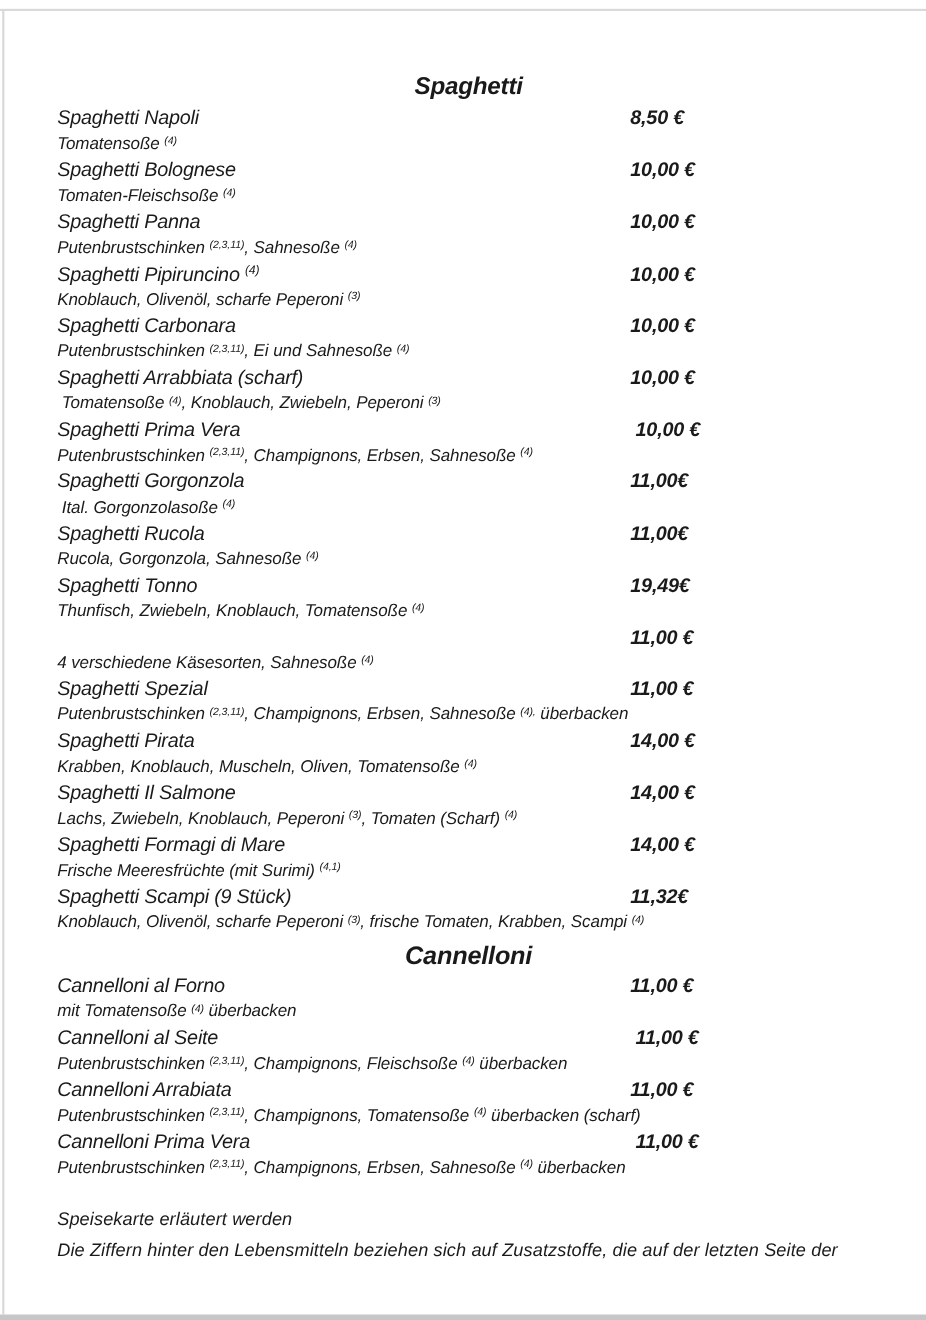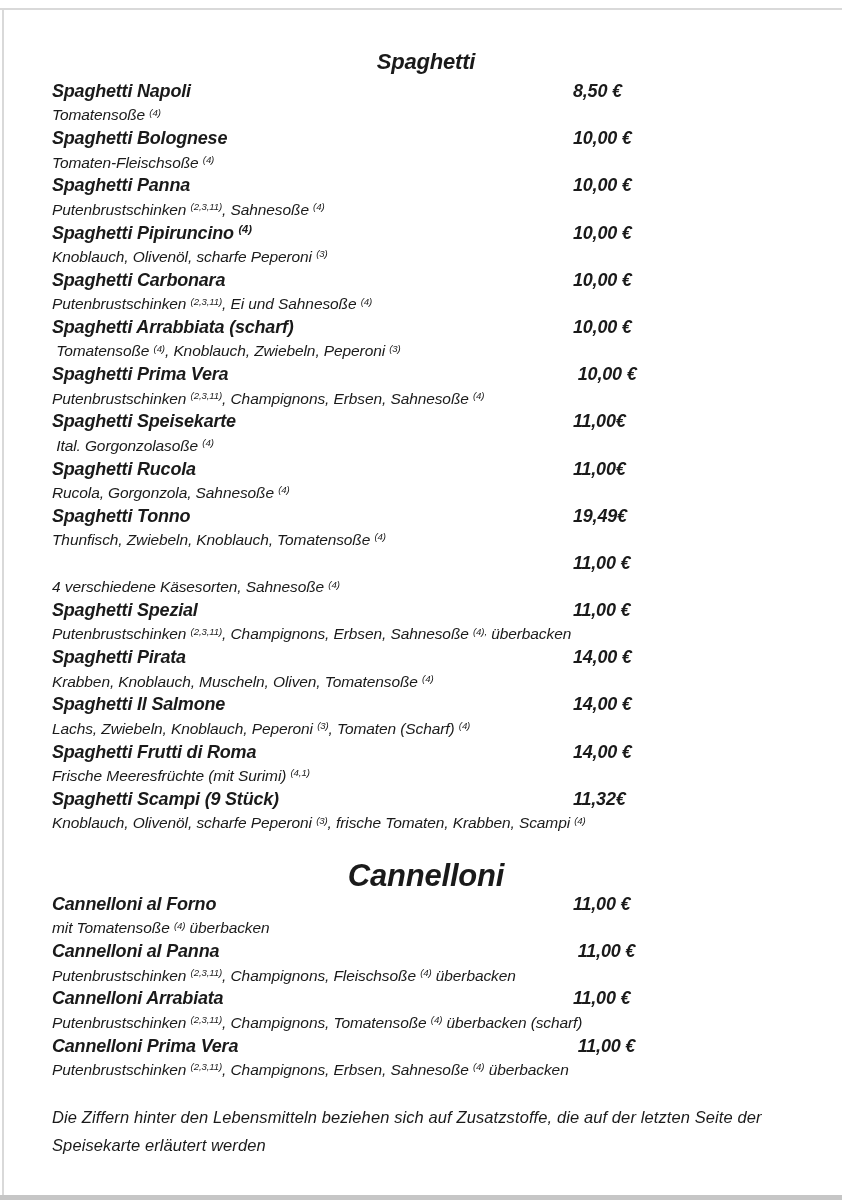--- a/index.html
+++ b/index.html
@@ -14,30 +14,30 @@
     width:842px;height:1200px;position:relative;overflow:hidden;
     background:var(--bg);color:var(--text);
     font-family:"Liberation Sans","DejaVu Sans",sans-serif;
     font-style:italic;
   }
   
   .edge-top{position:absolute;top:8px;left:0;width:842px;height:2px;background:var(--edge);}
   .edge-left{position:absolute;top:9px;left:2px;width:2px;bottom:5px;background:var(--edge);}
   .edge-bottom{position:absolute;bottom:0;left:0;width:842px;height:5px;background:var(--bottom-bar);}
 
-  .menu{position:absolute;left:52px;top:44px;width:748px;}
+  .menu{position:absolute;left:52px;top:60px;width:748px;}
   .section-title{
     margin:0;text-align:center;font-weight:bold;
     font-size:22px;line-height:36px;letter-spacing:-0.2px;
   }
-  section + section .section-title{line-height:34px;font-size:31px;margin-top:24px;}
+  section + section .section-title{line-height:34px;font-size:23px;}
   .item{height:47.2px;display:flex;flex-direction:column;}
   .row{position:relative;flex:0 0 23.4px;}
   .name{
-    font-weight:bold;font-size:18px;line-height:23px;
+    font-weight:normal;font-size:18px;line-height:23px;
     letter-spacing:-0.2px;white-space:pre;
   }
   .name sup, .desc sup{
     font-size:62%;line-height:0;vertical-align:baseline;
     position:relative;top:-0.48em;
   }
   .price{
     position:absolute;left:521px;top:0;font-weight:bold;
     font-size:18px;line-height:23px;white-space:pre;letter-spacing:-0.2px;
   }
@@ -102,21 +102,21 @@
   </div>
         <div class="item">
     <div class="row">
       <span class="name">Spaghetti Prima Vera</span>
       <span class="price"> 10,00 €</span>
     </div>
     <div class="desc">Putenbrustschinken <sup>(2,3,11)</sup>, Champignons, Erbsen, Sahnesoße <sup>(4)</sup></div>
   </div>
         <div class="item">
     <div class="row">
-      <span class="name">Spaghetti Speisekarte</span>
+      <span class="name">Spaghetti Gorgonzola</span>
       <span class="price">11,00€</span>
     </div>
     <div class="desc"> Ital. Gorgonzolasoße <sup>(4)</sup></div>
   </div>
         <div class="item">
     <div class="row">
       <span class="name">Spaghetti Rucola</span>
       <span class="price">11,00€</span>
     </div>
     <div class="desc">Rucola, Gorgonzola, Sahnesoße <sup>(4)</sup></div>
@@ -150,21 +150,21 @@
   </div>
         <div class="item">
     <div class="row">
       <span class="name">Spaghetti Il Salmone</span>
       <span class="price">14,00 €</span>
     </div>
     <div class="desc">Lachs, Zwiebeln, Knoblauch, Peperoni <sup>(3)</sup>, Tomaten (Scharf) <sup>(4)</sup></div>
   </div>
         <div class="item">
     <div class="row">
-      <span class="name">Spaghetti Frutti di Roma</span>
+      <span class="name">Spaghetti Formagi di Mare</span>
       <span class="price">14,00 €</span>
     </div>
     <div class="desc">Frische Meeresfrüchte (mit Surimi) <sup>(4,1)</sup></div>
   </div>
         <div class="item">
     <div class="row">
       <span class="name">Spaghetti Scampi (9 Stück)</span>
       <span class="price">11,32€</span>
     </div>
     <div class="desc">Knoblauch, Olivenöl, scharfe Peperoni <sup>(3)</sup>, frische Tomaten, Krabben, Scampi <sup>(4)</sup></div>
@@ -176,21 +176,21 @@
     <div class="items">
         <div class="item">
     <div class="row">
       <span class="name">Cannelloni al Forno</span>
       <span class="price">11,00 €</span>
     </div>
     <div class="desc">mit Tomatensoße <sup>(4)</sup> überbacken</div>
   </div>
         <div class="item">
     <div class="row">
-      <span class="name">Cannelloni al Panna</span>
+      <span class="name">Cannelloni al Seite</span>
       <span class="price"> 11,00 €</span>
     </div>
     <div class="desc">Putenbrustschinken <sup>(2,3,11)</sup>, Champignons, Fleischsoße <sup>(4)</sup> überbacken</div>
   </div>
         <div class="item">
     <div class="row">
       <span class="name">Cannelloni Arrabiata</span>
       <span class="price">11,00 €</span>
     </div>
     <div class="desc">Putenbrustschinken <sup>(2,3,11)</sup>, Champignons, Tomatensoße <sup>(4)</sup> überbacken (scharf)</div>
@@ -198,16 +198,16 @@
         <div class="item">
     <div class="row">
       <span class="name">Cannelloni Prima Vera</span>
       <span class="price"> 11,00 €</span>
     </div>
     <div class="desc">Putenbrustschinken <sup>(2,3,11)</sup>, Champignons, Erbsen, Sahnesoße <sup>(4)</sup> überbacken</div>
   </div>
       </div>
   </section>
     <footer class="footnote">
+      <div>Speisekarte erläutert werden</div>
       <div>Die Ziffern hinter den Lebensmitteln beziehen sich auf Zusatzstoffe, die auf der letzten Seite der</div>
-      <div>Speisekarte erläutert werden</div>
     </footer>
   </main>
 
 </body></html>

